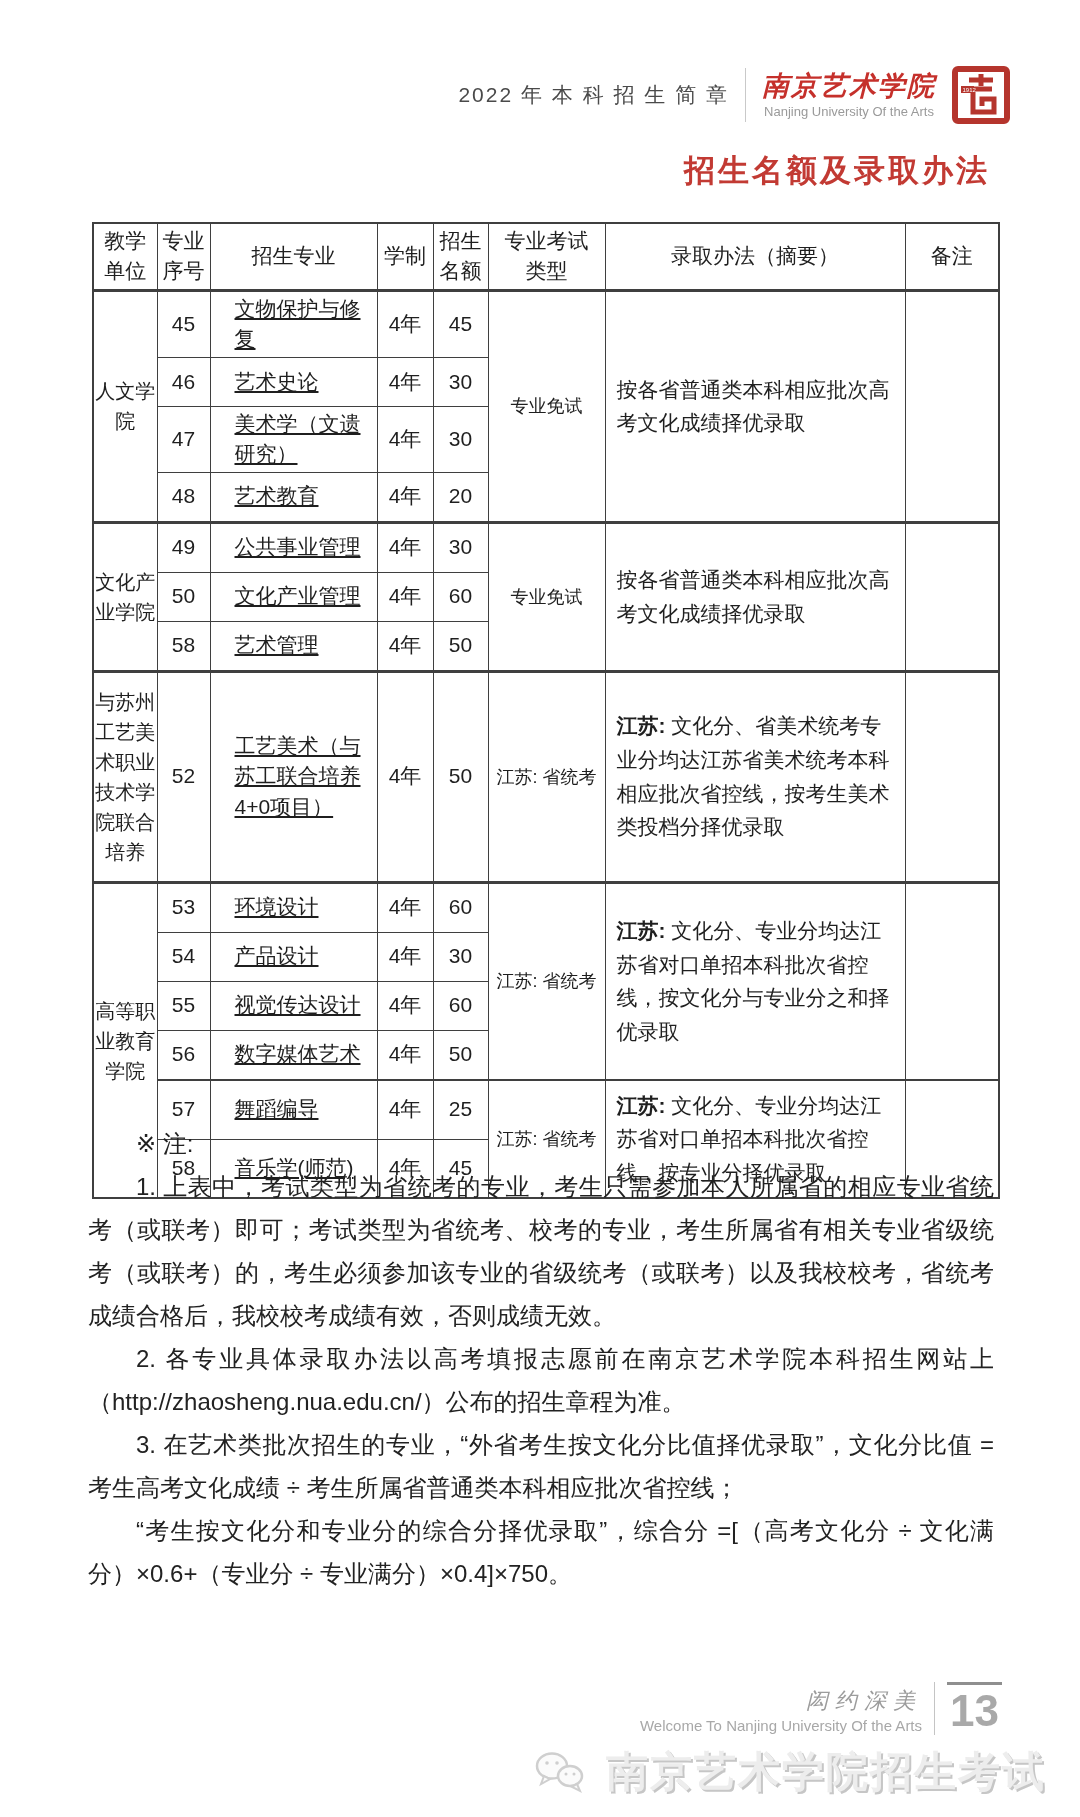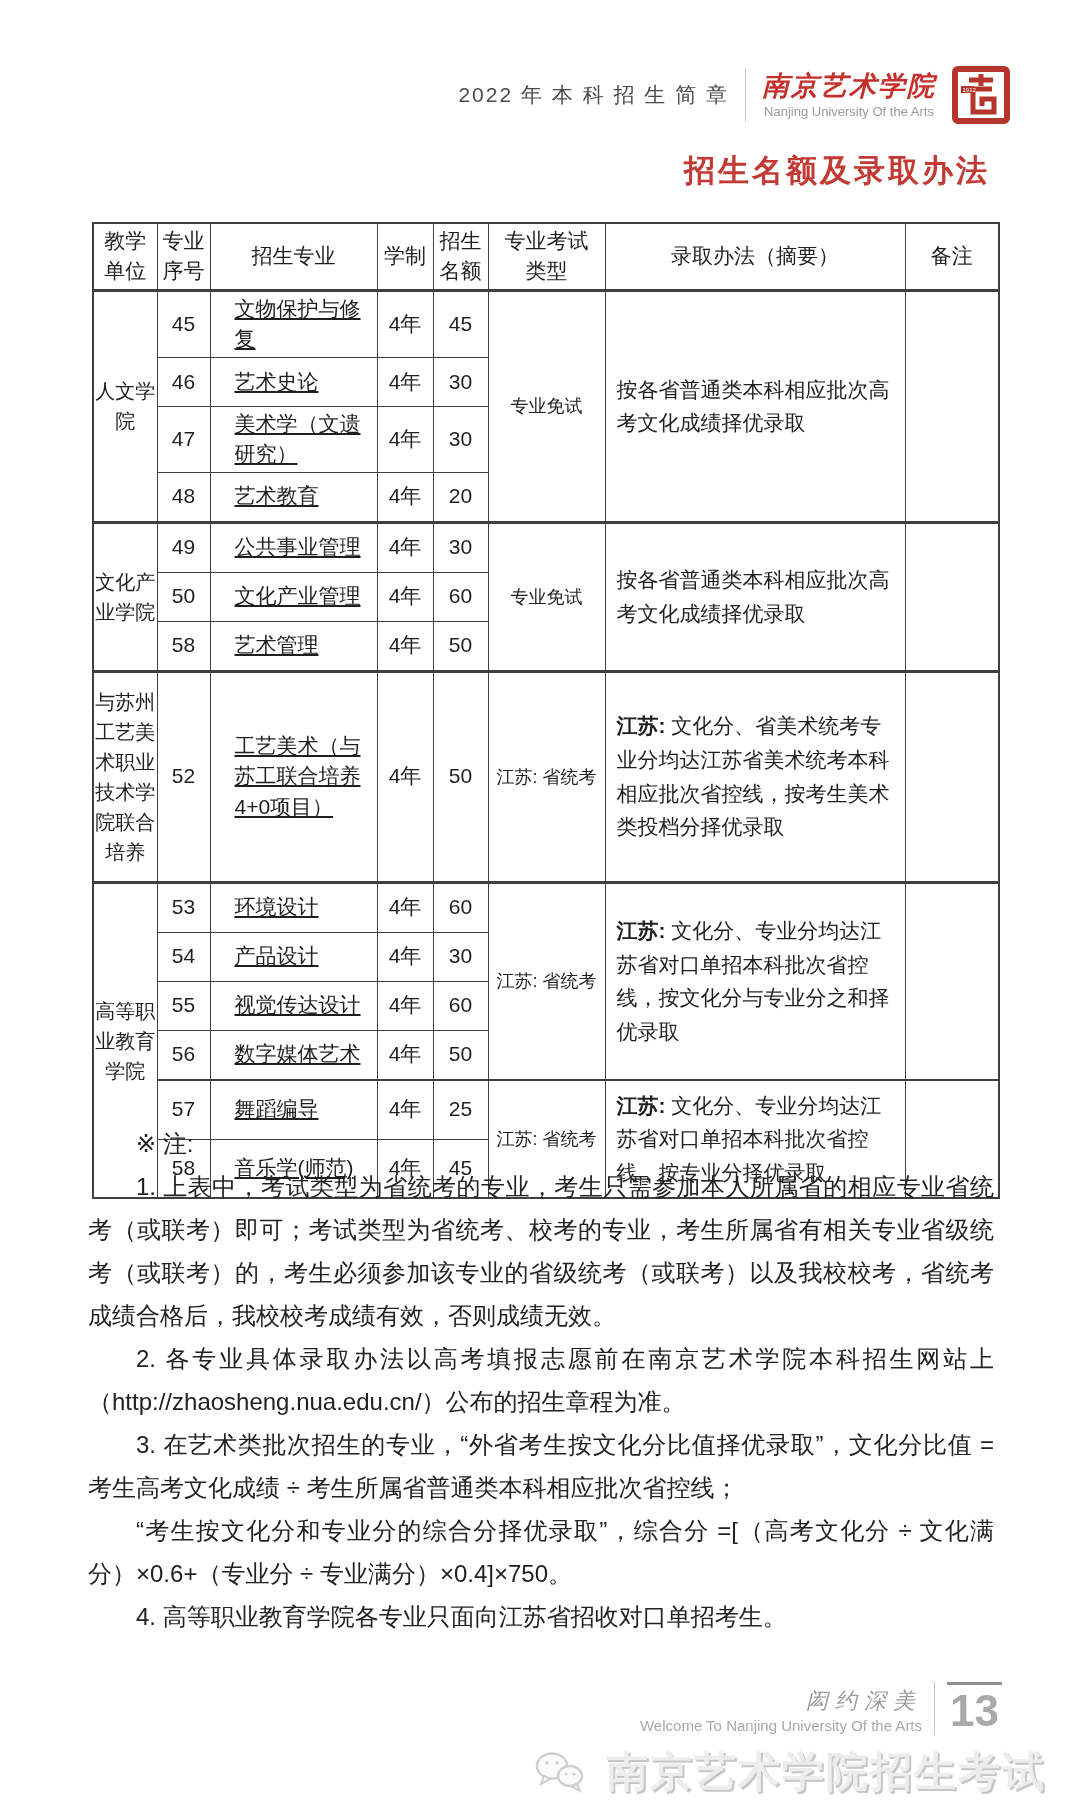--- a/index.html
+++ b/index.html
@@ -208,21 +208,20 @@
       </tr>
     </tbody>
 </table>
 
 <div class="notes">
   <p class="note-label">※ 注:</p>
   <p>1. 上表中，考试类型为省统考的专业，考生只需参加本人所属省的相应专业省统考（或联考）即可；考试类型为省统考、校考的专业，考生所属省有相关专业省级统考（或联考）的，考生必须参加该专业的省级统考（或联考）以及我校校考，省统考成绩合格后，我校校考成绩有效，否则成绩无效。</p>
   <p>2. 各专业具体录取办法以高考填报志愿前在南京艺术学院本科招生网站上（http://zhaosheng.nua.edu.cn/）公布的招生章程为准。</p>
   <p>3. 在艺术类批次招生的专业，“外省考生按文化分比值择优录取”，文化分比值 = 考生高考文化成绩 ÷ 考生所属省普通类本科相应批次省控线；</p>
   <p>“考生按文化分和专业分的综合分择优录取”，综合分 =[（高考文化分 ÷ 文化满分）×0.6+（专业分 ÷ 专业满分）×0.4]×750。</p>
-  <p>4. 高等职业教育学院各专业只面向江苏省招收对口单招考生。</p>
 </div>
 
 <div class="page-footer">
   <div class="slogans">
     <div class="slogan-cn">闳约深美</div>
     <div class="slogan-en">Welcome To Nanjing University Of the Arts</div>
   </div>
   <div class="ftr-divider"></div>
   <div class="pagenum">13</div>
 </div>

